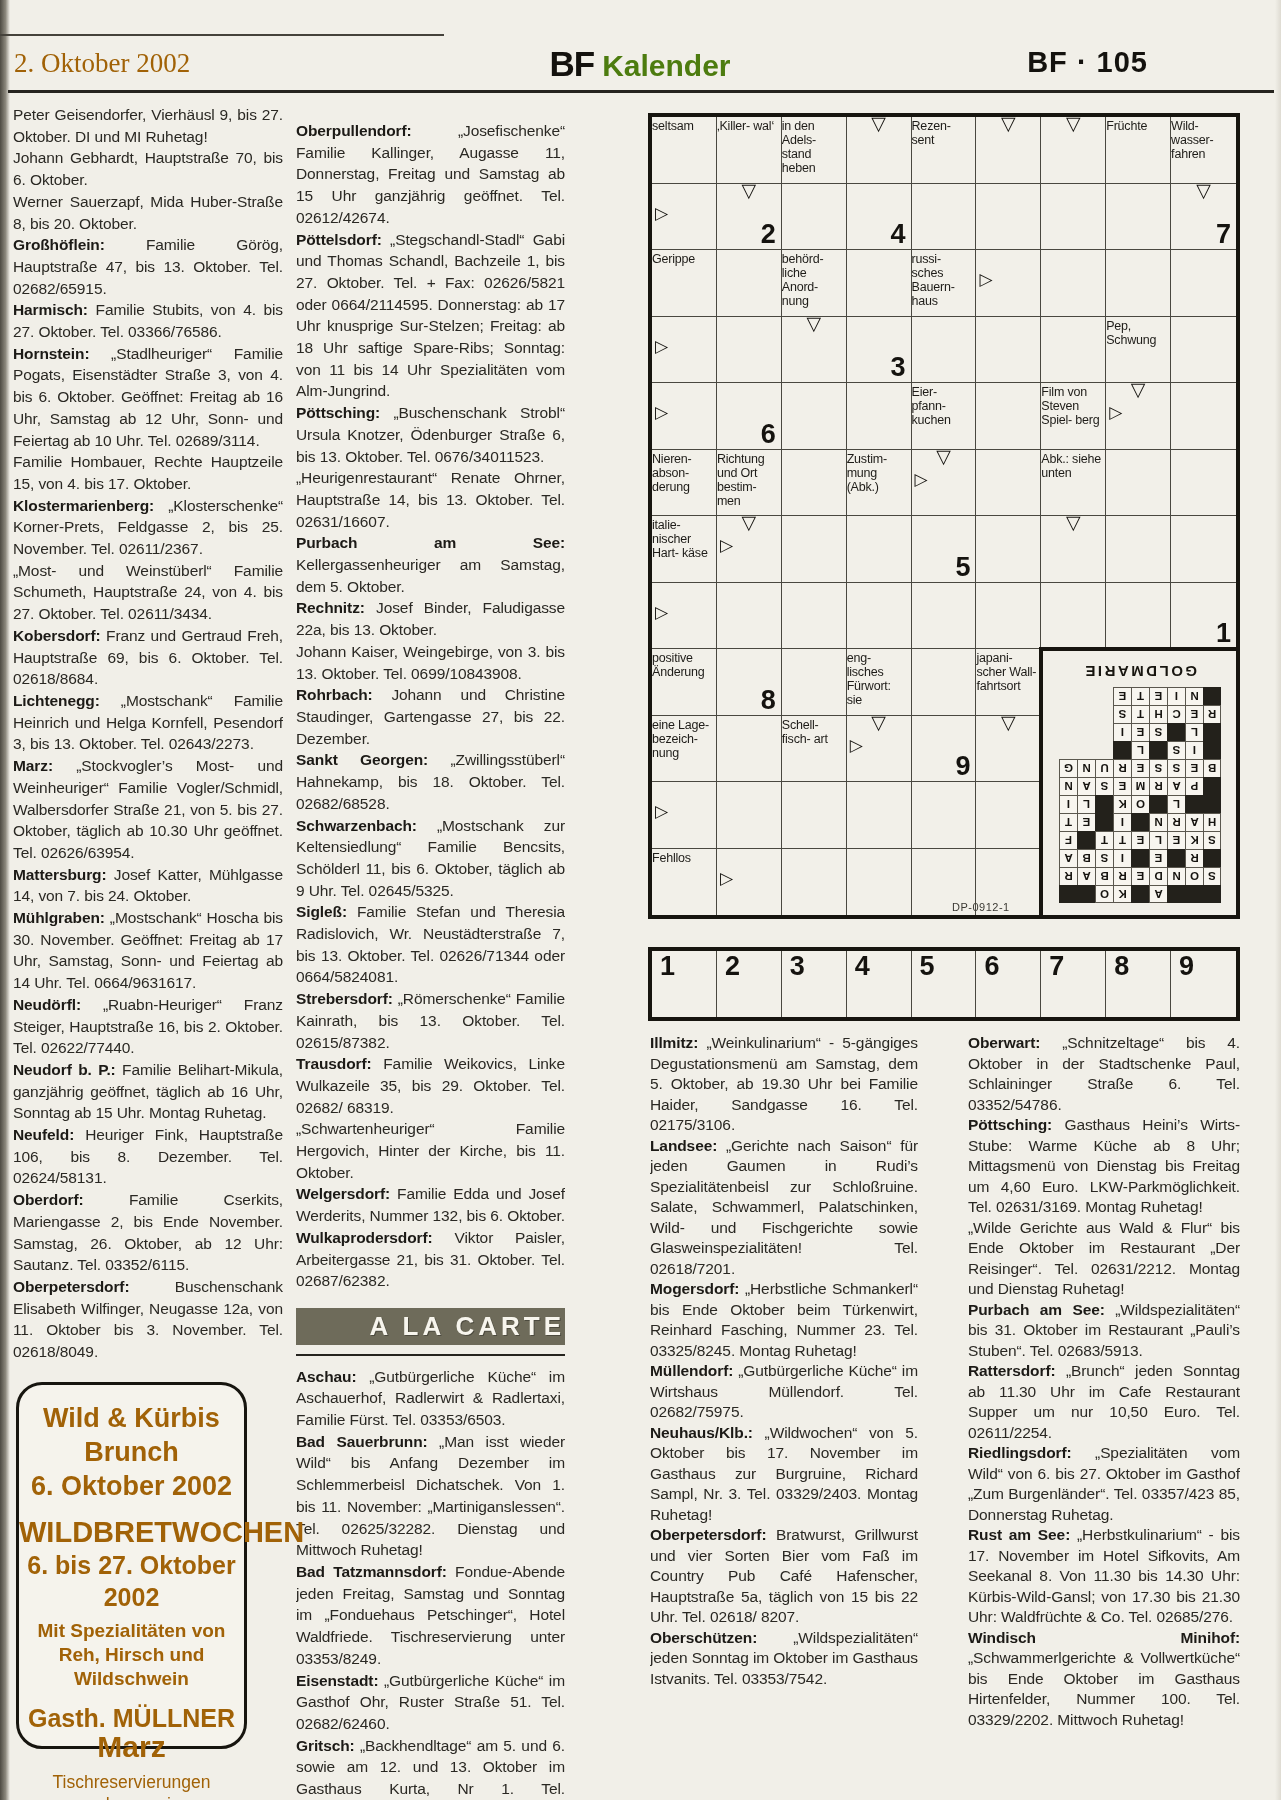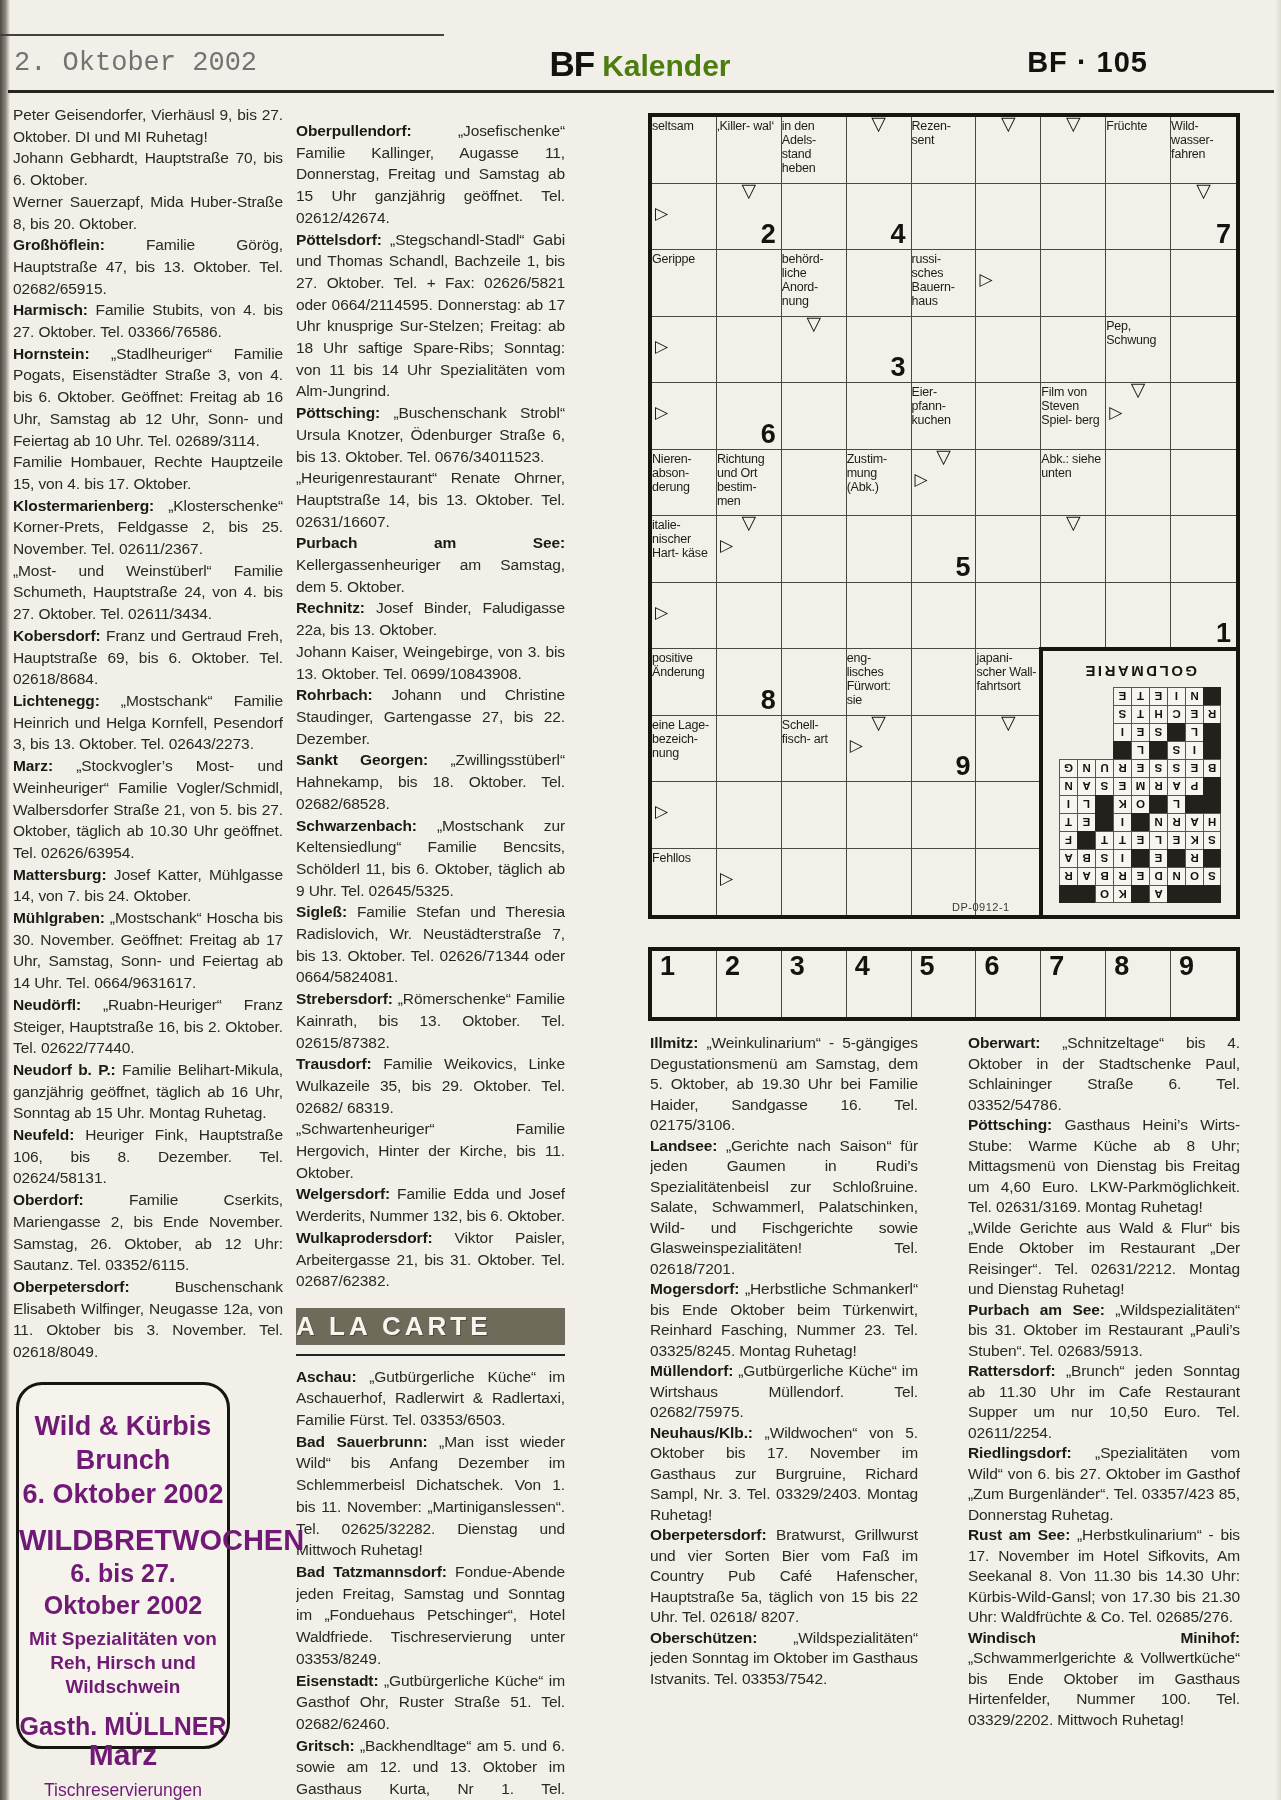--- a/index.html
+++ b/index.html
@@ -4,46 +4,46 @@
 <style>
   html,body{margin:0;padding:0;background:#c8c5bc;}
   .page{position:relative;width:1281px;height:1800px;background:#f1efe8;overflow:hidden;
         font-family:"Liberation Sans",sans-serif;color:#262420;}
   .edge-left{position:absolute;left:0;top:0;width:10px;height:100%;
         background:linear-gradient(90deg,#4d4a42,#8b877c 55%,rgba(200,197,188,0));}
   .edge-right{position:absolute;right:0;top:0;width:6px;height:100%;background:linear-gradient(270deg,#dedbd2,rgba(222,219,210,0));}
   .topline{position:absolute;left:0;top:34px;width:444px;height:2px;background:#45423b;}
 
   
-  .hdr-date{position:absolute;left:14px;top:48px;font-family:Liberation Mono, monospace;
-        font-size:27px;color:#737373;}
+  .hdr-date{position:absolute;left:14px;top:48px;font-family:Liberation Serif, serif;
+        font-size:27px;color:#a16207;}
   .hdr-center{position:absolute;left:440px;width:400px;top:44px;text-align:center;white-space:nowrap;}
   .hdr-brand{font-size:35px;font-weight:900;letter-spacing:-1px;color:#14120e;}
   .hdr-section{font-size:30px;font-weight:700;color:#4d7c0f;margin-left:8px;}
   .hdr-page{position:absolute;right:133px;top:46px;font-size:29px;font-weight:900;letter-spacing:1px;color:#14120e;}
   .hdr-rule{position:absolute;left:8px;top:90px;width:1266px;height:3px;background:#26241f;}
 
   
   .listing{position:absolute;text-align:justify;font-size:15.5px;line-height:21.7px;letter-spacing:-0.1px;color:#2a2823;}
   #col1{left:13px;top:104px;width:270px;height:1272px;overflow:hidden;}
   #col2{left:296px;top:120px;width:269px;height:1696px;overflow:hidden;}
   #col3{left:650px;top:1033px;width:268px;height:767px;overflow:hidden;line-height:20.5px;}
   #col4{left:968px;top:1033px;width:272px;height:767px;overflow:hidden;line-height:20.5px;}
   .entry{margin:0;}
   .entry b{font-weight:700;color:#1c1a16;}
 
   
   .carte{margin:16px 0 0 0;background:#6e6b5a;color:#f7f5ed;font-weight:700;font-size:26px;
-        text-align:left;letter-spacing:4px;padding:8px 0 7px 0;text-shadow:1px 1px 0 #4c4a3e;}
+        text-align:right;letter-spacing:4px;padding:8px 0 7px 0;text-shadow:1px 1px 0 #4c4a3e;}
   .carte-rule{height:2px;background:#26241f;margin:9px 0 10px 0;}
 
   
-  #adbox{position:absolute;left:16px;top:1382px;width:214px;height:367px;border:3px solid #17150f;
-        border-radius:26px;background:#f5f3ec;text-align:center;box-sizing:border-box;padding-top:24px;
-        color:#701a75;}
+  #adbox{position:absolute;left:16px;top:1382px;width:231px;height:367px;border:3px solid #17150f;
+        border-radius:26px;background:#f5f3ec;text-align:center;box-sizing:border-box;padding-top:16px;
+        color:#a16207;}
   .ad-t1{font-size:27px;font-weight:700;line-height:34px;}
   .ad-t2{font-size:27px;font-weight:700;line-height:34px;margin-bottom:12px;}
   .ad-t3{font-size:29px;font-weight:700;line-height:34px;letter-spacing:0px;}
   .ad-t4{font-size:25px;font-weight:700;line-height:32px;margin-bottom:6px;}
   .ad-t5{font-size:19px;font-weight:700;line-height:24px;}
   .ad-t6{font-size:19px;font-weight:700;line-height:24px;margin-bottom:12px;}
   .ad-t7{font-size:25px;font-weight:700;line-height:30px;}
   .ad-t8{font-size:30px;font-weight:700;line-height:28px;margin-bottom:10px;}
   .ad-t9{font-size:17.5px;line-height:22px;}
 

